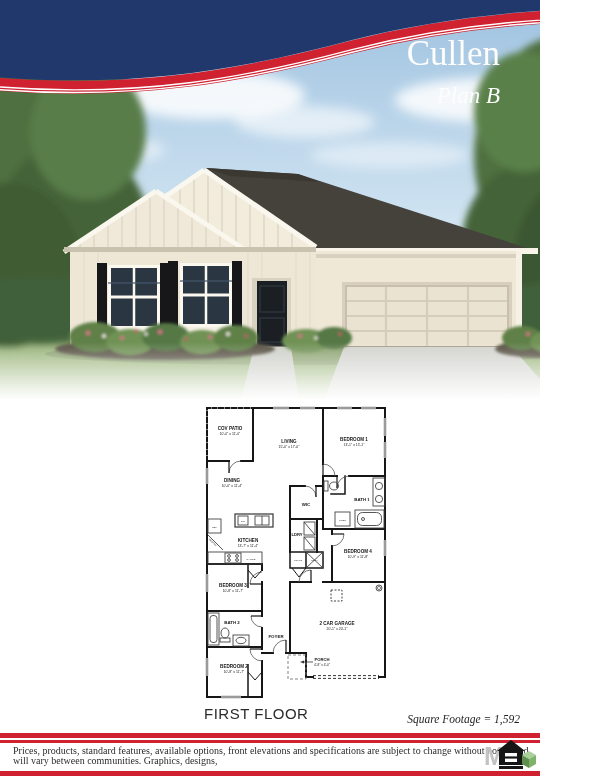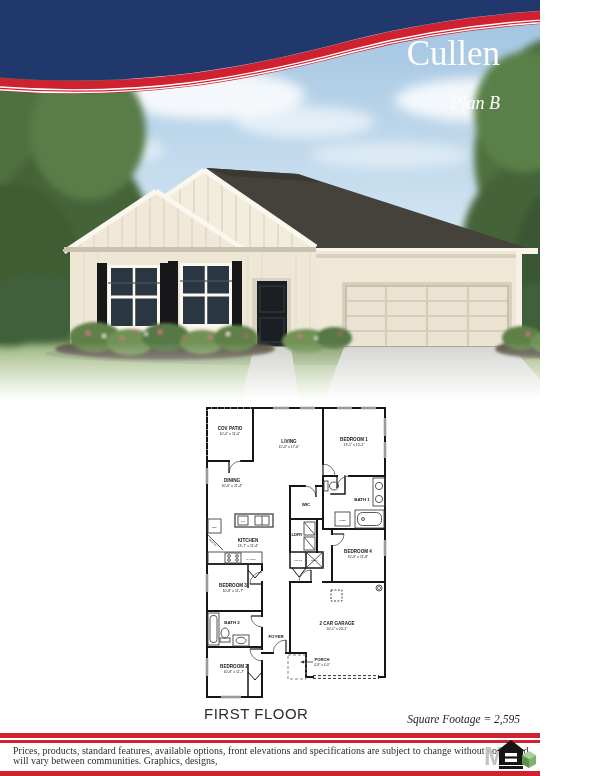--- a/index.html
+++ b/index.html
@@ -1,21 +1,21 @@
 <!DOCTYPE html>
 <html><head>
 <meta charset="utf-8">
 <style>
   html,body{margin:0;padding:0;background:#fff;}
   .page{position:relative;width:540px;height:776px;background:#fff;overflow:hidden;
         font-family:"Liberation Sans",sans-serif;}
   
   .title-block{position:absolute;top:36px;right:40px;text-align:right;z-index:30;color:#fdfdfd;}
   .plan-name{font-family:"Liberation Serif",serif;font-size:35px;line-height:36px;font-weight:400;}
-  .plan-variant{font-family:"Liberation Serif",serif;font-style:italic;font-size:18px;line-height:26px;margin-top:18px;}
+  .plan-variant{font-family:"Liberation Serif",serif;font-style:italic;font-size:23px;line-height:26px;margin-top:11px;}
   
   .photo-svg{position:absolute;top:0;left:0;z-index:5;}
   .wave-svg{position:absolute;top:0;left:0;z-index:20;}
   
   .plan-wrap{position:absolute;left:185px;top:402px;width:215px;height:302px;z-index:10;}
   .plan-caption{position:absolute;left:204px;top:705px;font-size:15px;letter-spacing:.5px;color:#2b2b2b;z-index:10;}
   .sqft{position:absolute;right:20px;top:713px;font-family:"Liberation Serif",serif;font-style:italic;
         font-size:11.5px;color:#1e1e1e;z-index:10;}
   
   .bar{position:absolute;left:0;width:600px;background:#cf2130;z-index:10;}
@@ -423,21 +423,21 @@
       <text x="66" y="157.5" font-size="2.5">RANGE</text>
       <text x="58" y="120" font-size="2.5">DW</text>
       <text x="157.5" y="118.5" font-size="2.4">LINEN</text>
       <text x="113" y="159" font-size="2.4">COATS</text>
       <text x="129.5" y="159" font-size="2.4">MECH</text>
     </g>
   </svg>
   </div>
 
   <div class="plan-caption">FIRST FLOOR</div>
-  <div class="sqft">Square Footage = 2,595</div>
+  <div class="sqft">Square Footage = 1,592</div>
 
   <div class="bar bar-top"></div>
   <div class="bar bar-mid"></div>
   <div class="disclaimer">
     <div>Prices, products, standard features, available options, front elevations and specifications are subject to change without notice and will vary between communities.  Graphics, designs,</div>
   </div>
   <div class="logo">
     <svg width="54" height="31" viewBox="0 0 54 31">
       <text x="0" y="26" font-family="Liberation Serif,serif" font-weight="bold" font-size="25" fill="#c3c3c3">M</text>
       <g transform="translate(13,1)">

